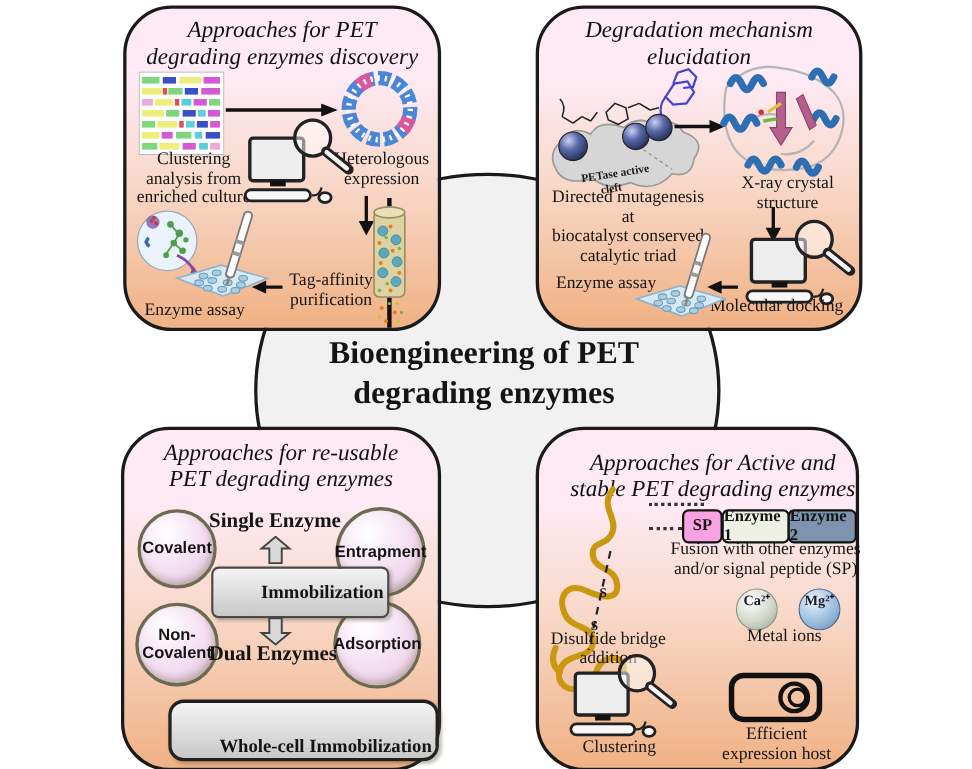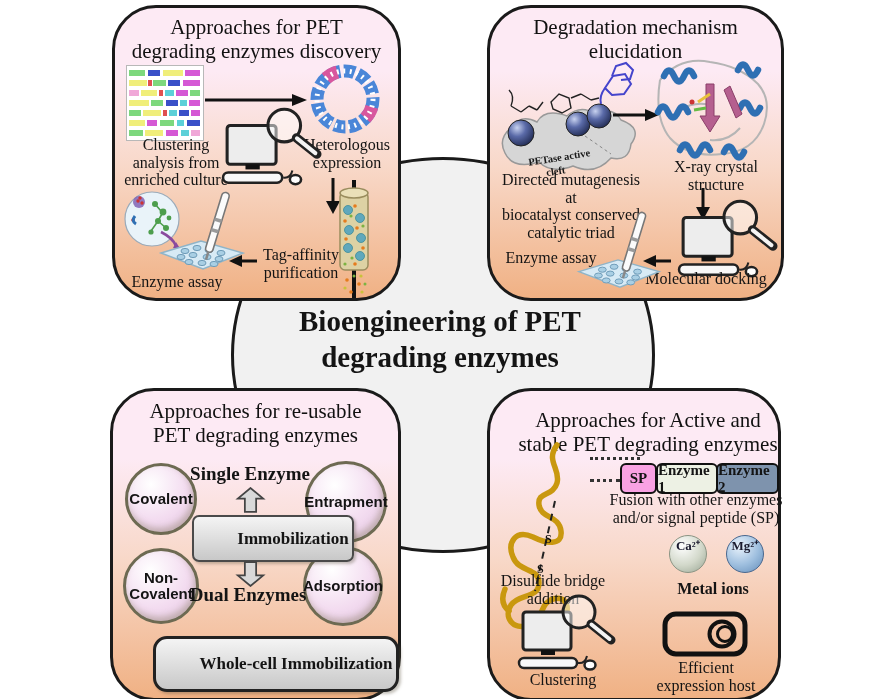--- a/index.html
+++ b/index.html
@@ -4,21 +4,21 @@
 <style>
   html,body{margin:0;padding:0;background:#ffffff;}
   .stage{position:relative;width:884px;height:699px;background:#ffffff;overflow:hidden;
          font-family:"Liberation Serif",serif;color:#141414;}
   .abs{position:absolute;}
   .panel{position:absolute;border:3.5px solid var(--outline);border-radius:44px;
          background:linear-gradient(180deg,var(--panel-top) 0%,var(--panel-top) 22%,var(--panel-mid) 55%,var(--panel-bottom) 100%);}
   .center-circle{position:absolute;left:231px;top:157px;width:418px;height:390px;border-radius:50%;
          background:var(--circle-fill);border:3px solid var(--outline);}
   .panel-title{position:absolute;left:0;right:0;text-align:center;font-size:21px;line-height:23.5px;
-         white-space:pre-line;color:#111;}
+         white-space:pre-line;color:#111;font-style:italic;}
   .lbl{position:absolute;text-align:center;font-size:16px;line-height:17.5px;white-space:pre-line;}
   .lbl-b{font-weight:bold;}
   .big-title{position:absolute;left:240px;top:303px;width:400px;text-align:center;
          font-size:29px;line-height:36px;font-weight:bold;white-space:pre-line;}
   .sphere{position:absolute;border-radius:50%;border:3px solid #6d6a52;
          background:radial-gradient(circle at 35% 28%, #ffffff 0%, var(--sphere-pink) 55%, #e2c3e0 100%);
          box-shadow:inset -2px -4px 6px rgba(115,105,70,.35);
          display:flex;align-items:center;justify-content:center;text-align:center;
          font-family:"Liberation Sans",sans-serif;font-weight:bold;font-size:15px;line-height:16px;white-space:pre-line;}
   .gray-box{position:absolute;border:2.5px solid #4a4a4a;border-radius:7px;
@@ -345,21 +345,21 @@
         <use href="#blockArrowUp"></use>
       </svg>
     <div class="gray-box" style="left:79px;top:124px;width:118px;height:43px;">
       <span>Immobilization</span>
     </div>
     <svg class="abs" style="left:122px;top:170px;transform:rotate(180deg);" width="31" height="26">
         <use href="#blockArrowUp"></use>
       </svg>
     <div class="lbl lbl-b" style="left:65px;top:195px;width:140px;font-size:19px;">Dual Enzymes</div>
 
-    <div class="gray-box wc-box" style="left:40px;top:245px;width:200px;height:50px;">
+    <div class="gray-box wc-box" style="left:40px;top:245px;width:200px;height:50px;align-items:flex-end;">
       <span>Whole-cell Immobilization</span>
     </div>
   </div>
 
   <div class="panel" style="left:487px;top:388px;width:288px;height:307px;">
     <div class="panel-title" style="top:18px;margin-left:28px;">Approaches for Active and
 stable PET degrading enzymes</div>
 
     <svg class="abs" style="left:5px;top:48px;" width="104" height="208">
       <path d="M62 6 C50 22 66 30 62 44 C58 58 42 52 44 66 C46 80 64 76 66 92 C68 108 50 104 38 98 C20 90 12 104 18 118 C24 134 44 128 44 144 C44 160 24 154 16 166 C8 178 18 192 34 186 C50 180 44 164 58 160 C72 156 76 170 68 180" fill="none" stroke="var(--gold)" stroke-width="5.5" stroke-linecap="round"></path>
@@ -385,21 +385,21 @@
 
     <div class="lbl" style="left:116px;top:100px;width:180px;">Fusion with other enzymes
 and/or signal peptide (SP)</div>
 
     <div class="ion ion-ca" style="left:179px;top:144px;width:36px;height:36px;">
       <span>Ca²⁺</span>
     </div>
     <div class="ion ion-mg" style="left:236px;top:144px;width:36px;height:36px;">
       <span>Mg²⁺</span>
     </div>
-    <div class="lbl" style="left:163px;top:189px;width:120px;font-weight:bold;">Metal ions</div>
+    <div class="lbl" style="left:163px;top:179px;width:120px;">Metal ions</div>
 
     <div class="lbl" style="left:2px;top:181px;width:122px;">Disulfide bridge
 addition</div>
 
     <svg class="abs" style="left:27px;top:203px;" width="100" height="80">
         <use href="#comp-mag"></use>
       </svg>
     <div class="lbl" style="left:13px;top:280px;width:120px;">Clustering</div>
 
     <svg class="abs" style="left:172px;top:220px;" width="86" height="46">

